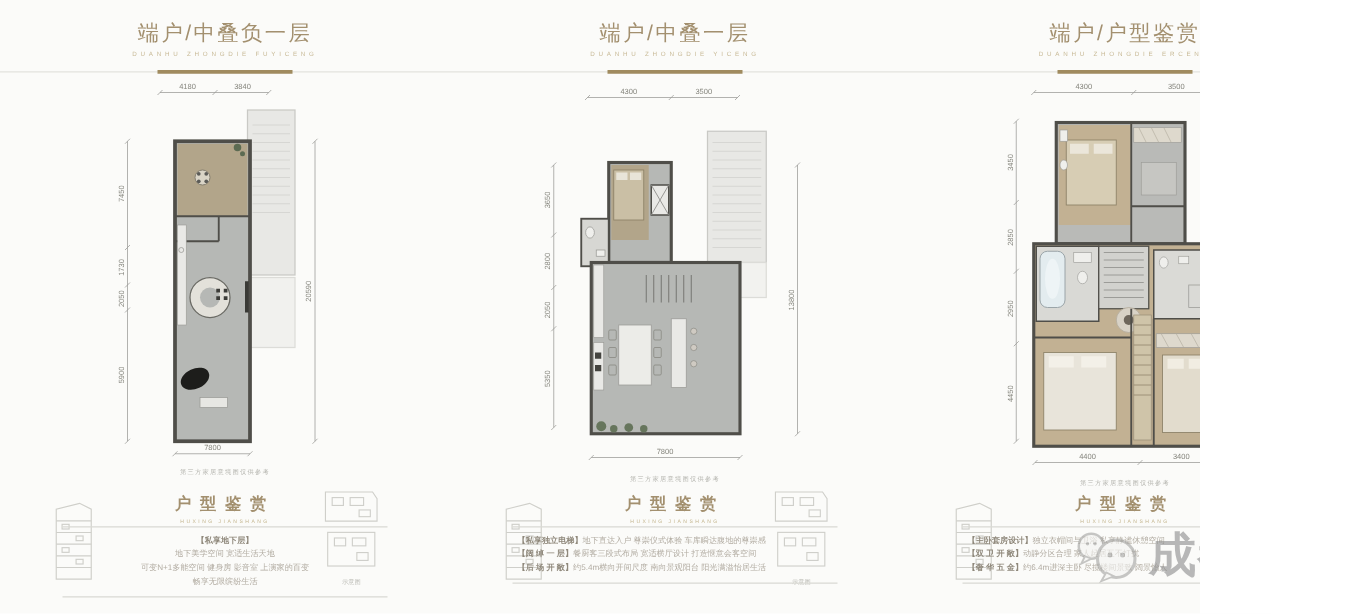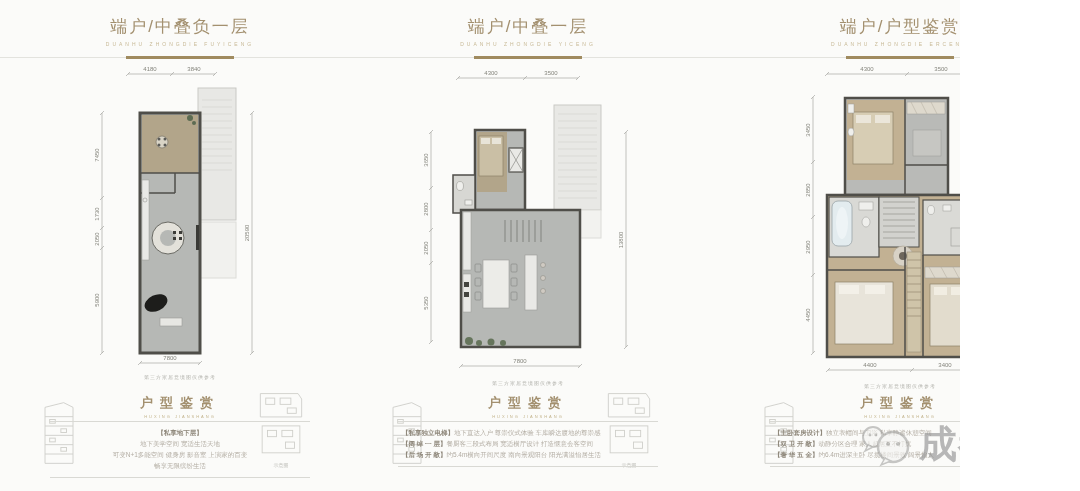--- a/index.html
+++ b/index.html
@@ -1,21 +1,21 @@
 <!DOCTYPE html>
 <html><head>
 <meta charset="utf-8">
 <style>
   html,body{margin:0;padding:0;}
   body{font-family:"Liberation Sans",sans-serif;}
   .stage{position:relative;width:960px;height:491px;background:#fbfbf9;overflow:hidden;}
   .top-rule{position:absolute;top:57px;left:0;width:1080px;height:1px;background:#e3e3de;}
   .edge-line{position:absolute;left:1061px;top:0;width:1px;height:122px;background:#dcdcd7;}
   .panel{position:absolute;top:0;width:360px;height:491px;}
-  .p1{left:0;} .p2{left:348px;} .p3{left:720px;}
+  .p1{left:0;} .p2{left:360px;} .p3{left:720px;}
   .panel-title{margin-top:15px;text-align:center;color:#a3906f;font-size:17px;letter-spacing:2px;font-weight:500;}
   .panel-sub{text-align:center;color:#bfae85;font-size:5px;letter-spacing:3px;margin-top:3px;opacity:.85;}
   .gold-bar{position:absolute;top:56px;left:50%;transform:translateX(-50%);width:108px;height:3px;background:#a08b5f;}
   .plan-svg{position:absolute;}
   .plan-caption{position:absolute;width:100%;text-align:center;font-size:5px;color:#b4b4ae;letter-spacing:1px;}
   .appr{position:absolute;left:55px;right:55px;top:394px;text-align:center;}
   .appr-title{color:#a3906f;font-size:13px;letter-spacing:7px;font-weight:600;}
   .appr-sub{color:#c3b48c;font-size:4px;letter-spacing:2px;margin-top:2px;}
   .desc{position:absolute;left:50px;right:50px;top:421px;border-top:1px solid #d9d9d4;border-bottom:1px solid #d9d9d4;padding:5px 4px 6px 4px;}
   .desc .line{font-size:6.5px;line-height:11px;color:#b3ada3;white-space:nowrap;overflow:hidden;}

